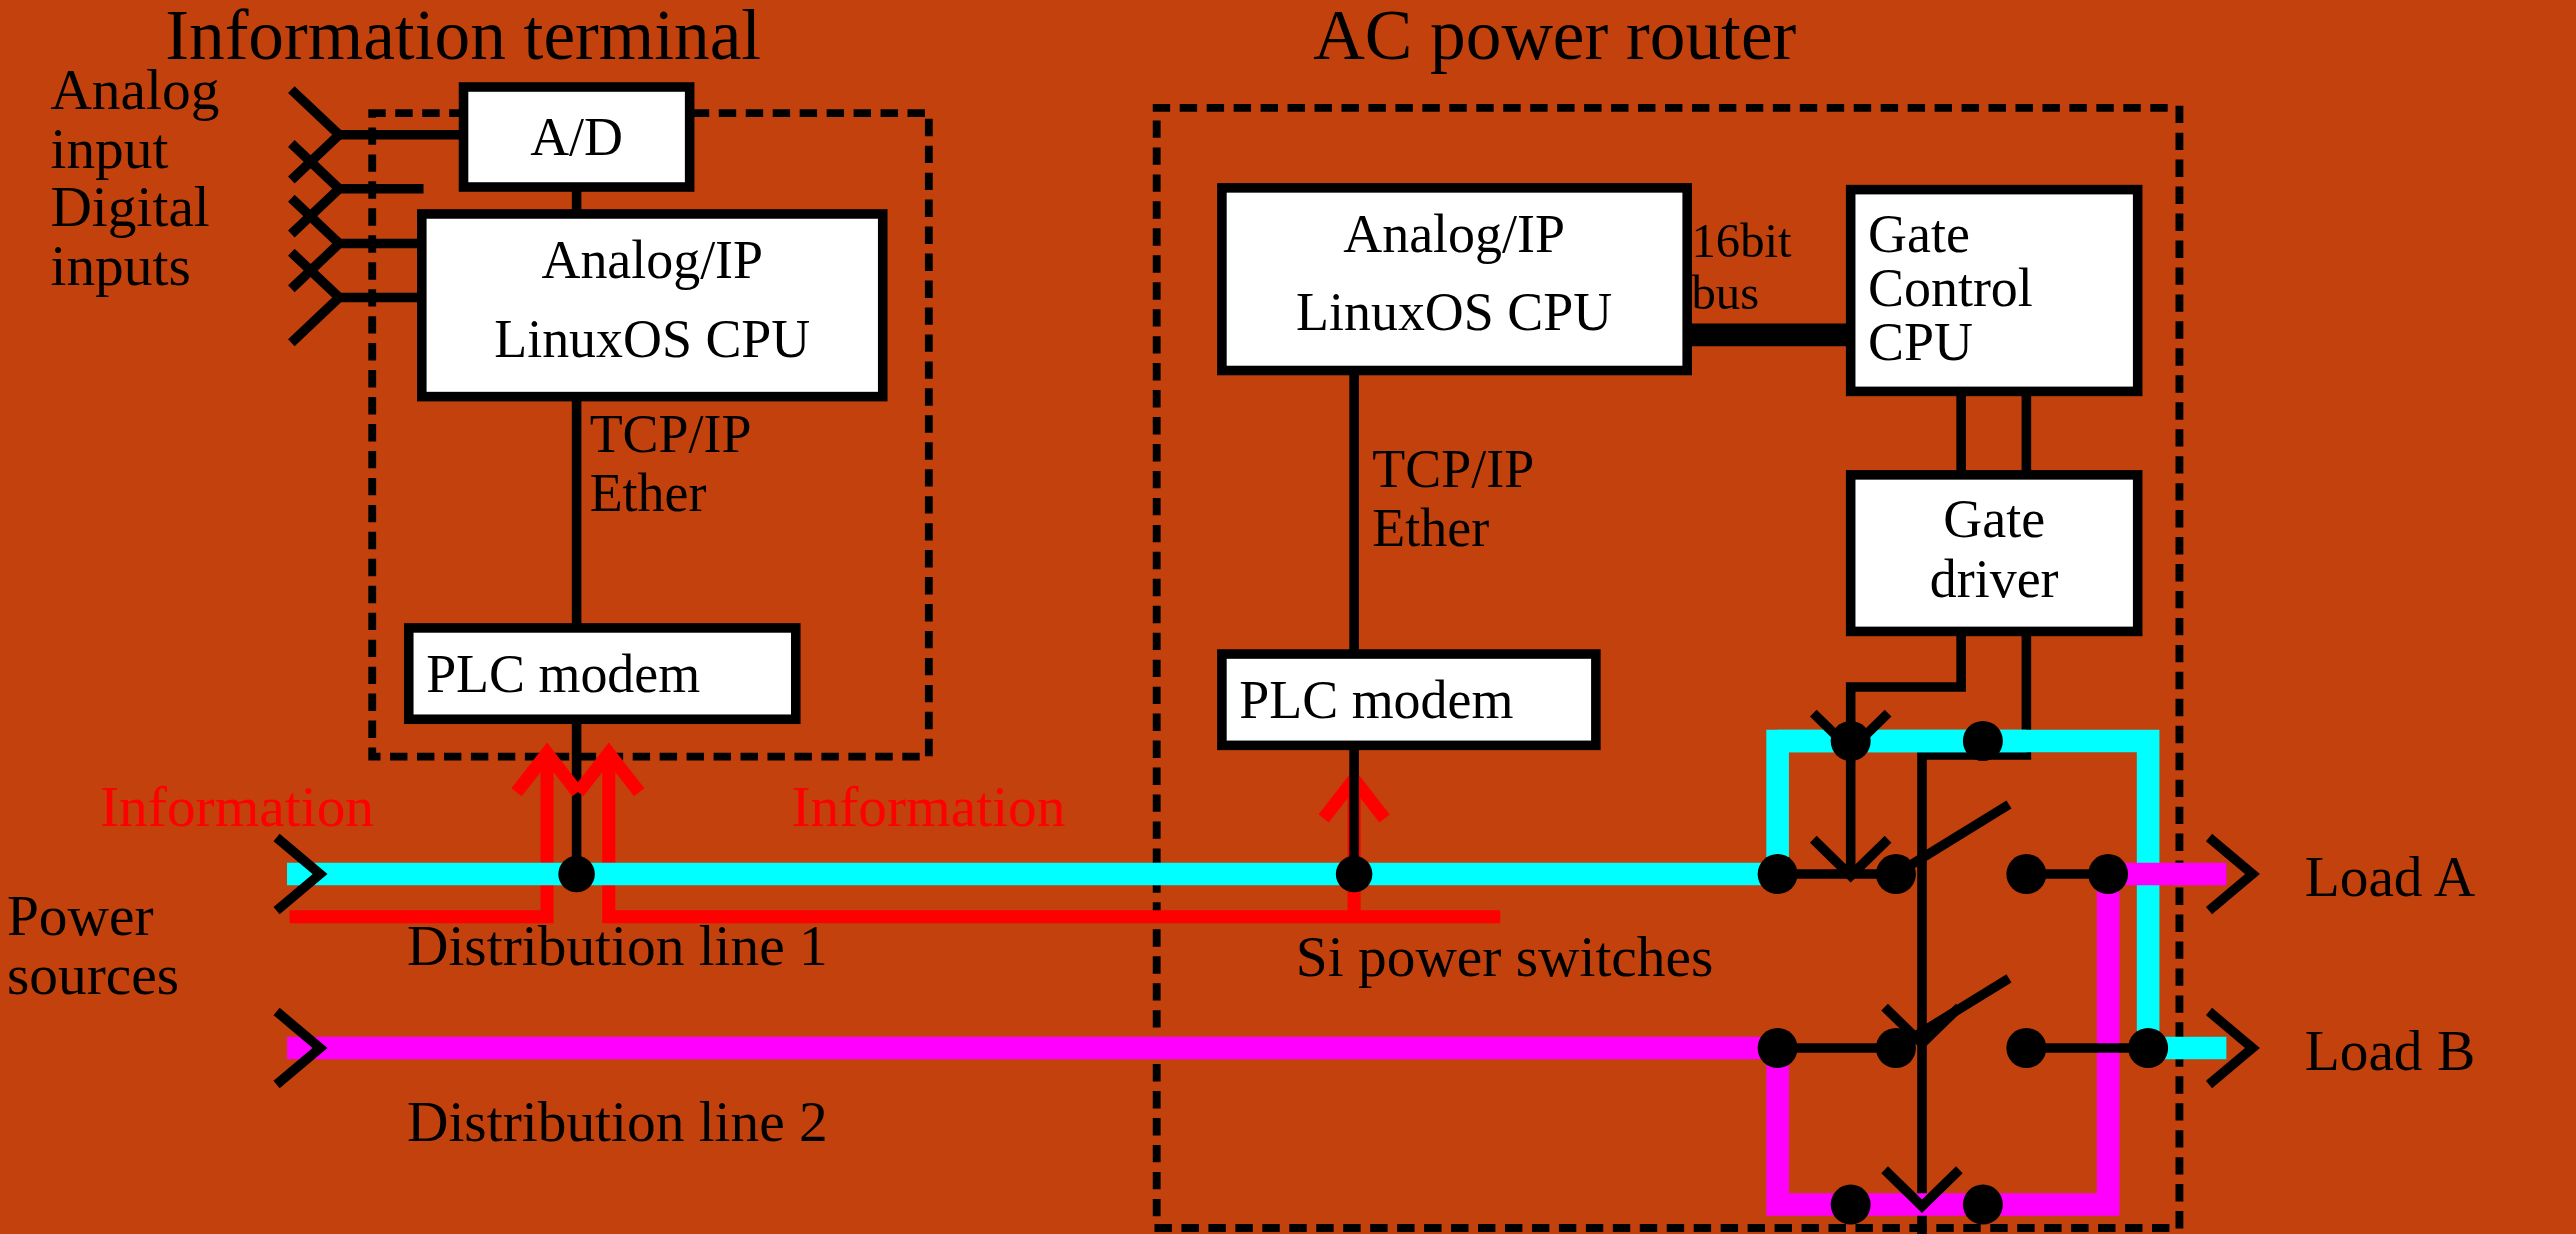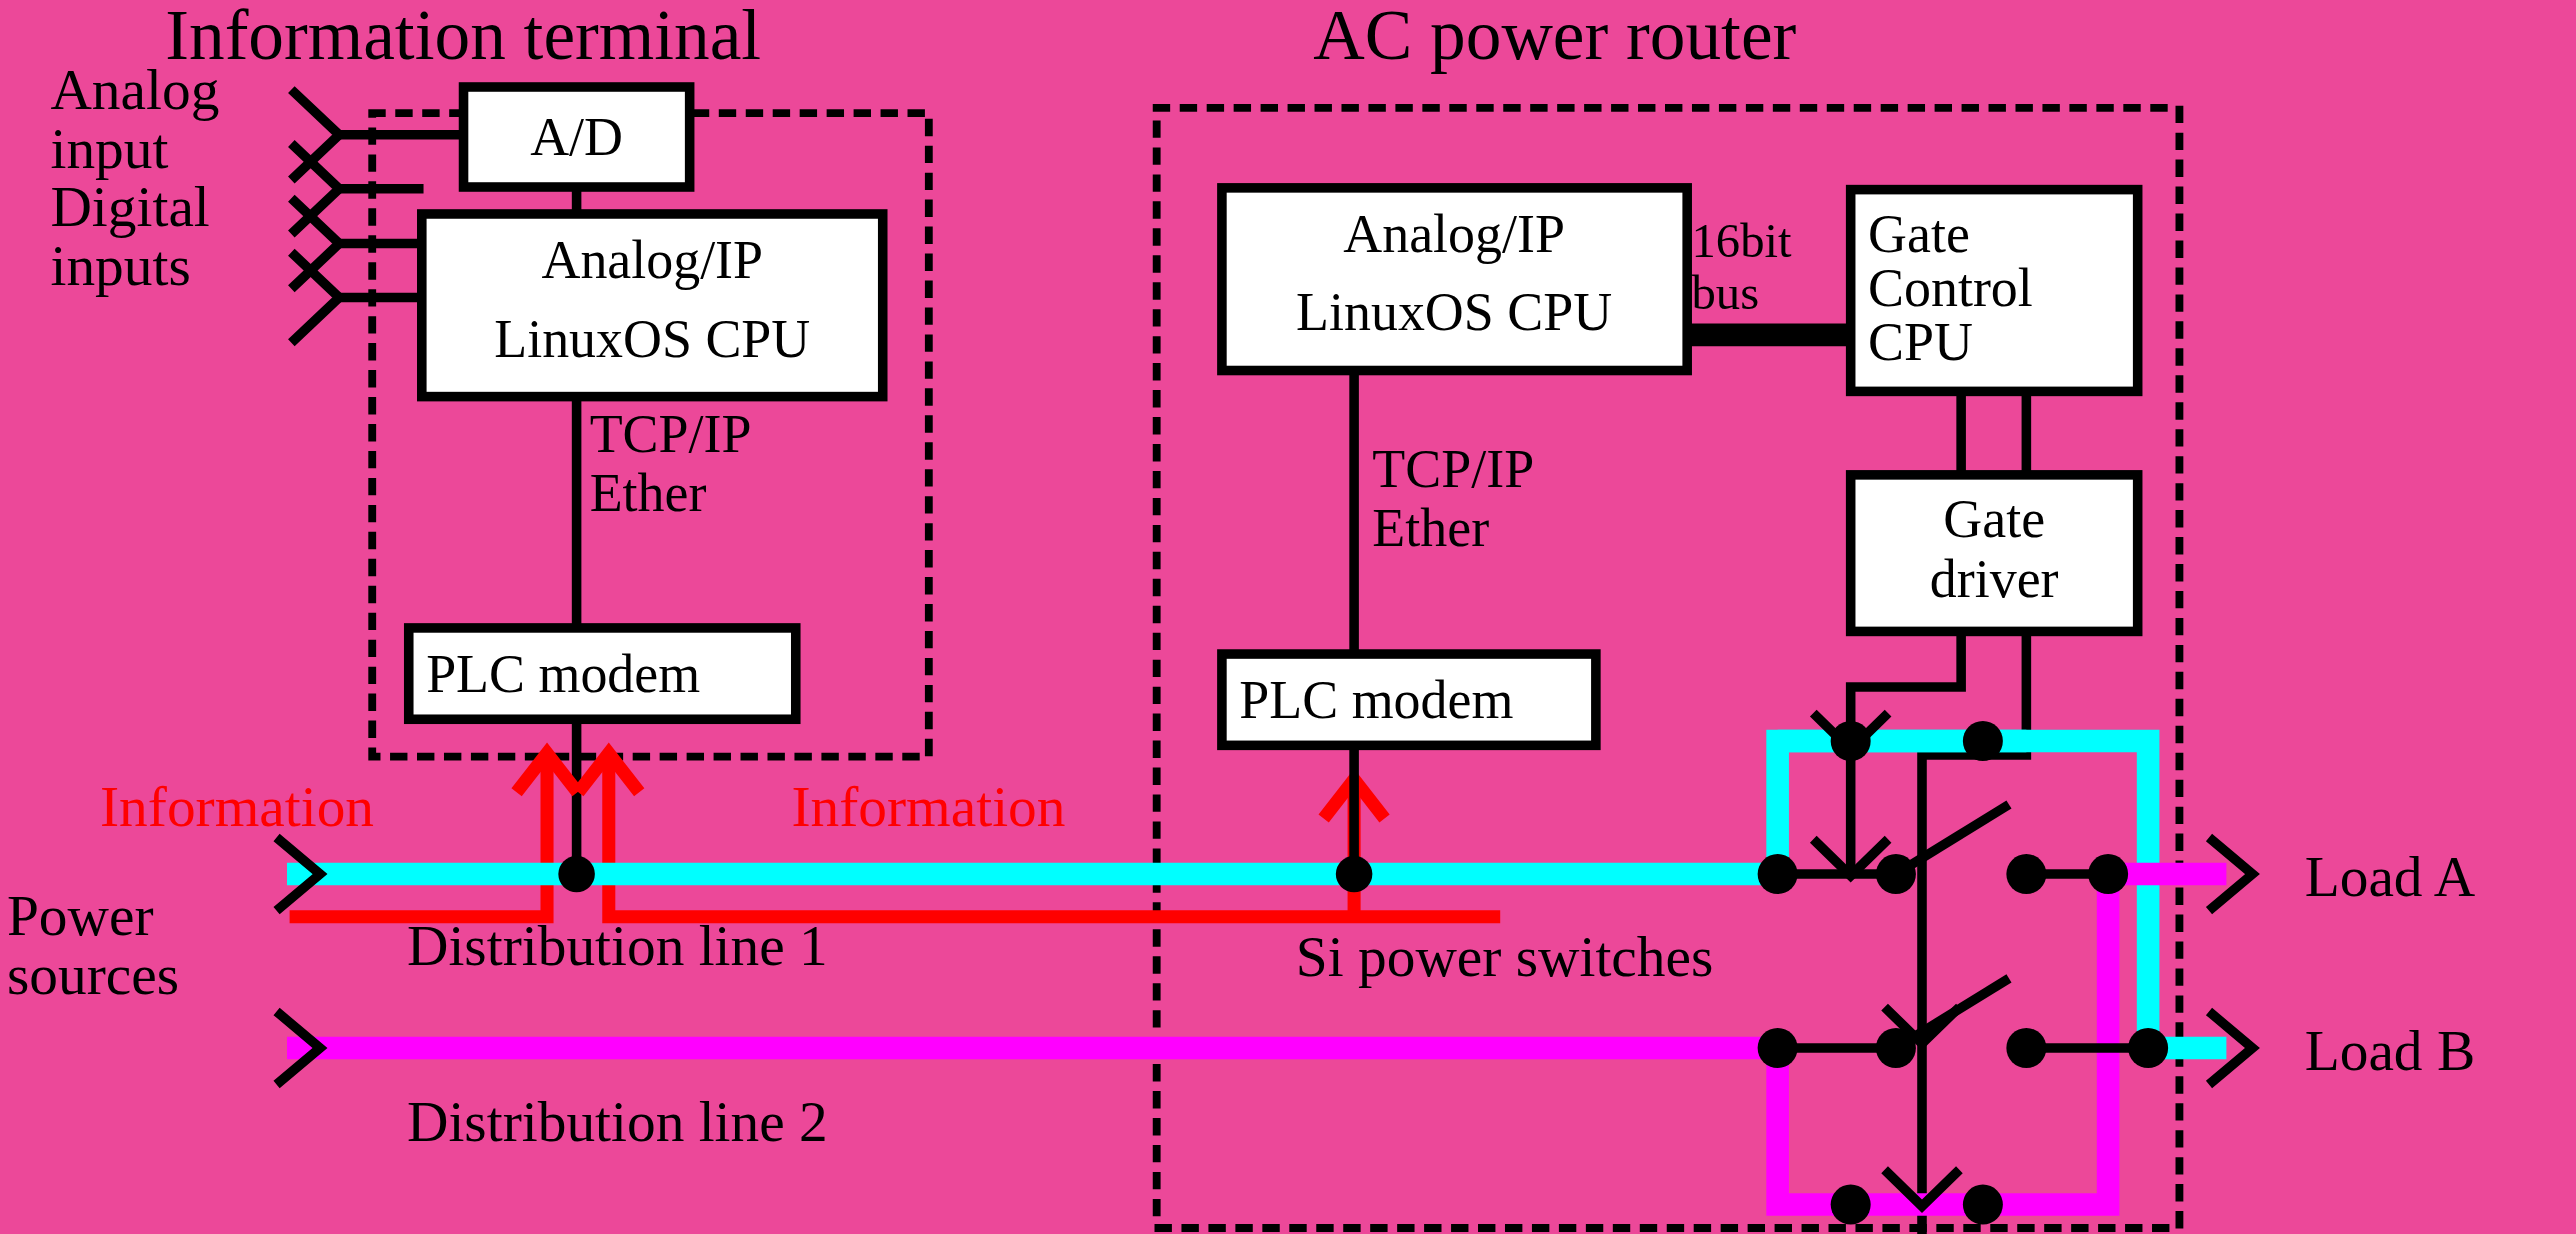--- a/index.html
+++ b/index.html
@@ -1,17 +1,17 @@
 <!DOCTYPE html>
 <html style="font-size:14px"><head>
 <meta charset="utf-8">
 <style>
   html,body{margin:0;padding:0;background:#fff;}
   body{width:2576px;height:1235px;font-family:"Liberation Serif","DejaVu Serif",serif;}
-  #root{position:relative;width:2576px;height:1235px;overflow:hidden;background:#ec4899;}
+  #root{position:relative;width:2576px;height:1235px;overflow:hidden;background:#c2410c;}
   svg{position:absolute;top:0;left:0;width:2576px;height:1235px;}
   text{font-family:"Liberation Serif","DejaVu Serif",serif;fill:#000;}
   .ttl{font-size:82px;}
   .lbl{font-size:66px;}
   .blk{font-size:62px;}
   .sml{font-size:56px;}
   .red{fill:#ff0000;}
 </style>
 </head>
 <body>

